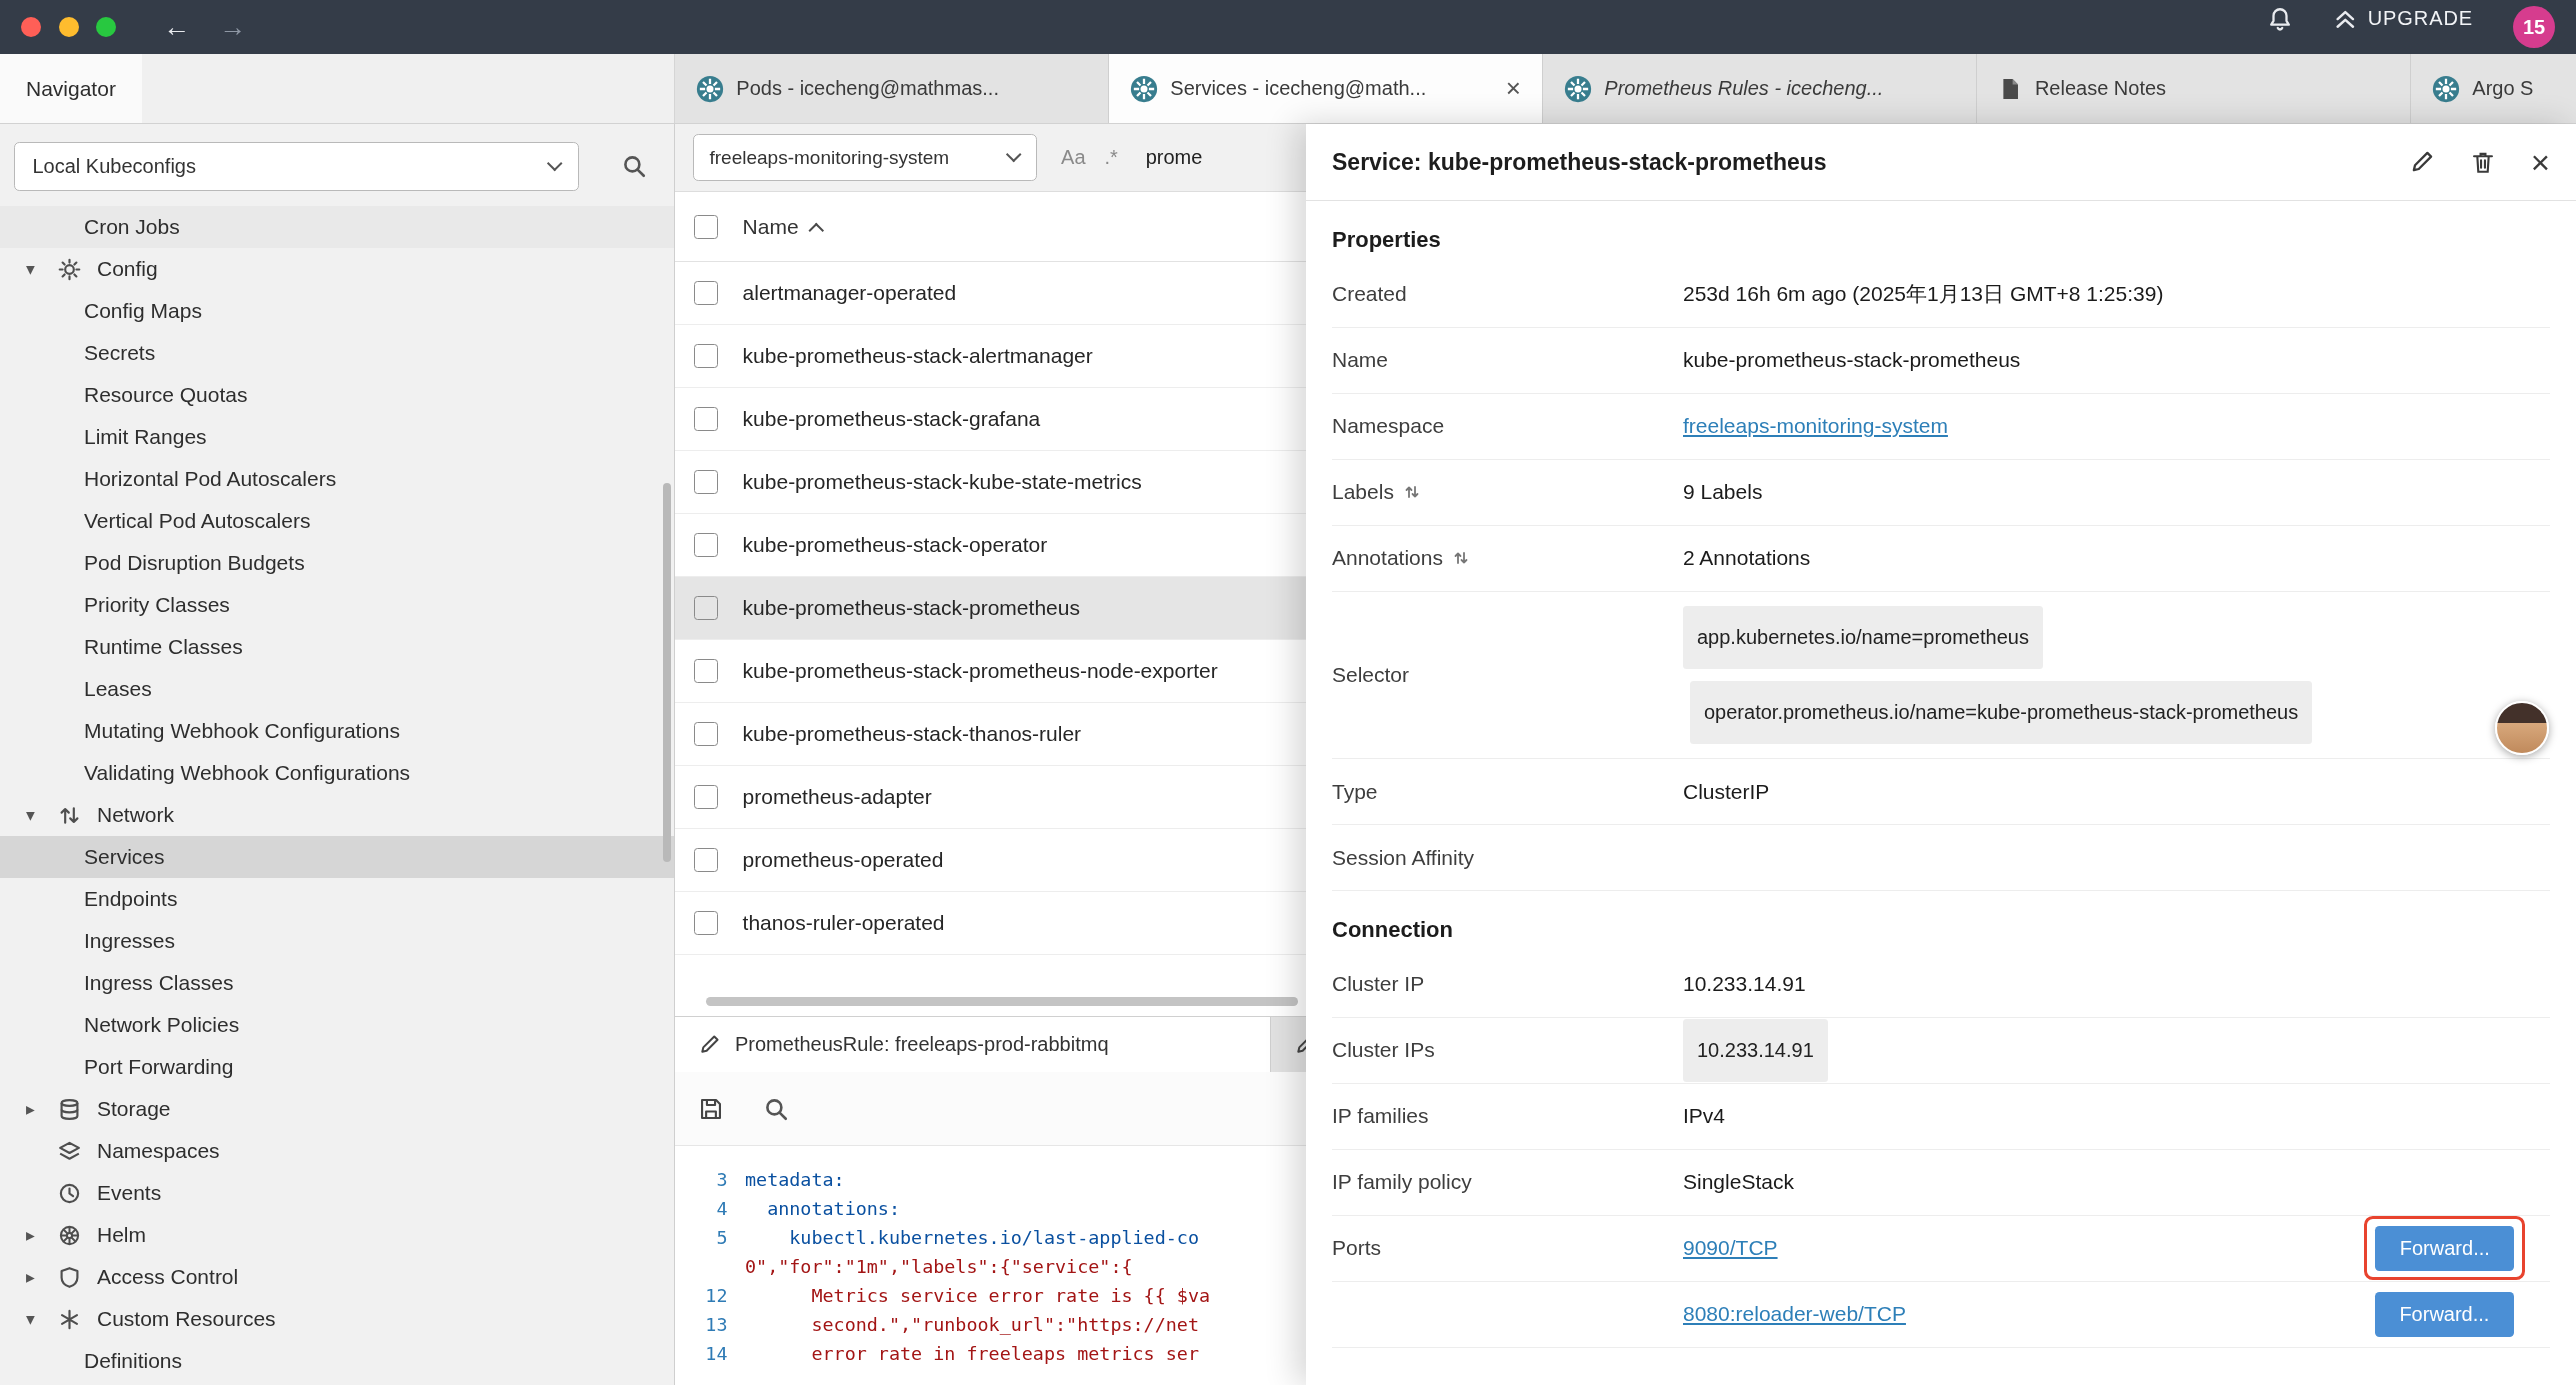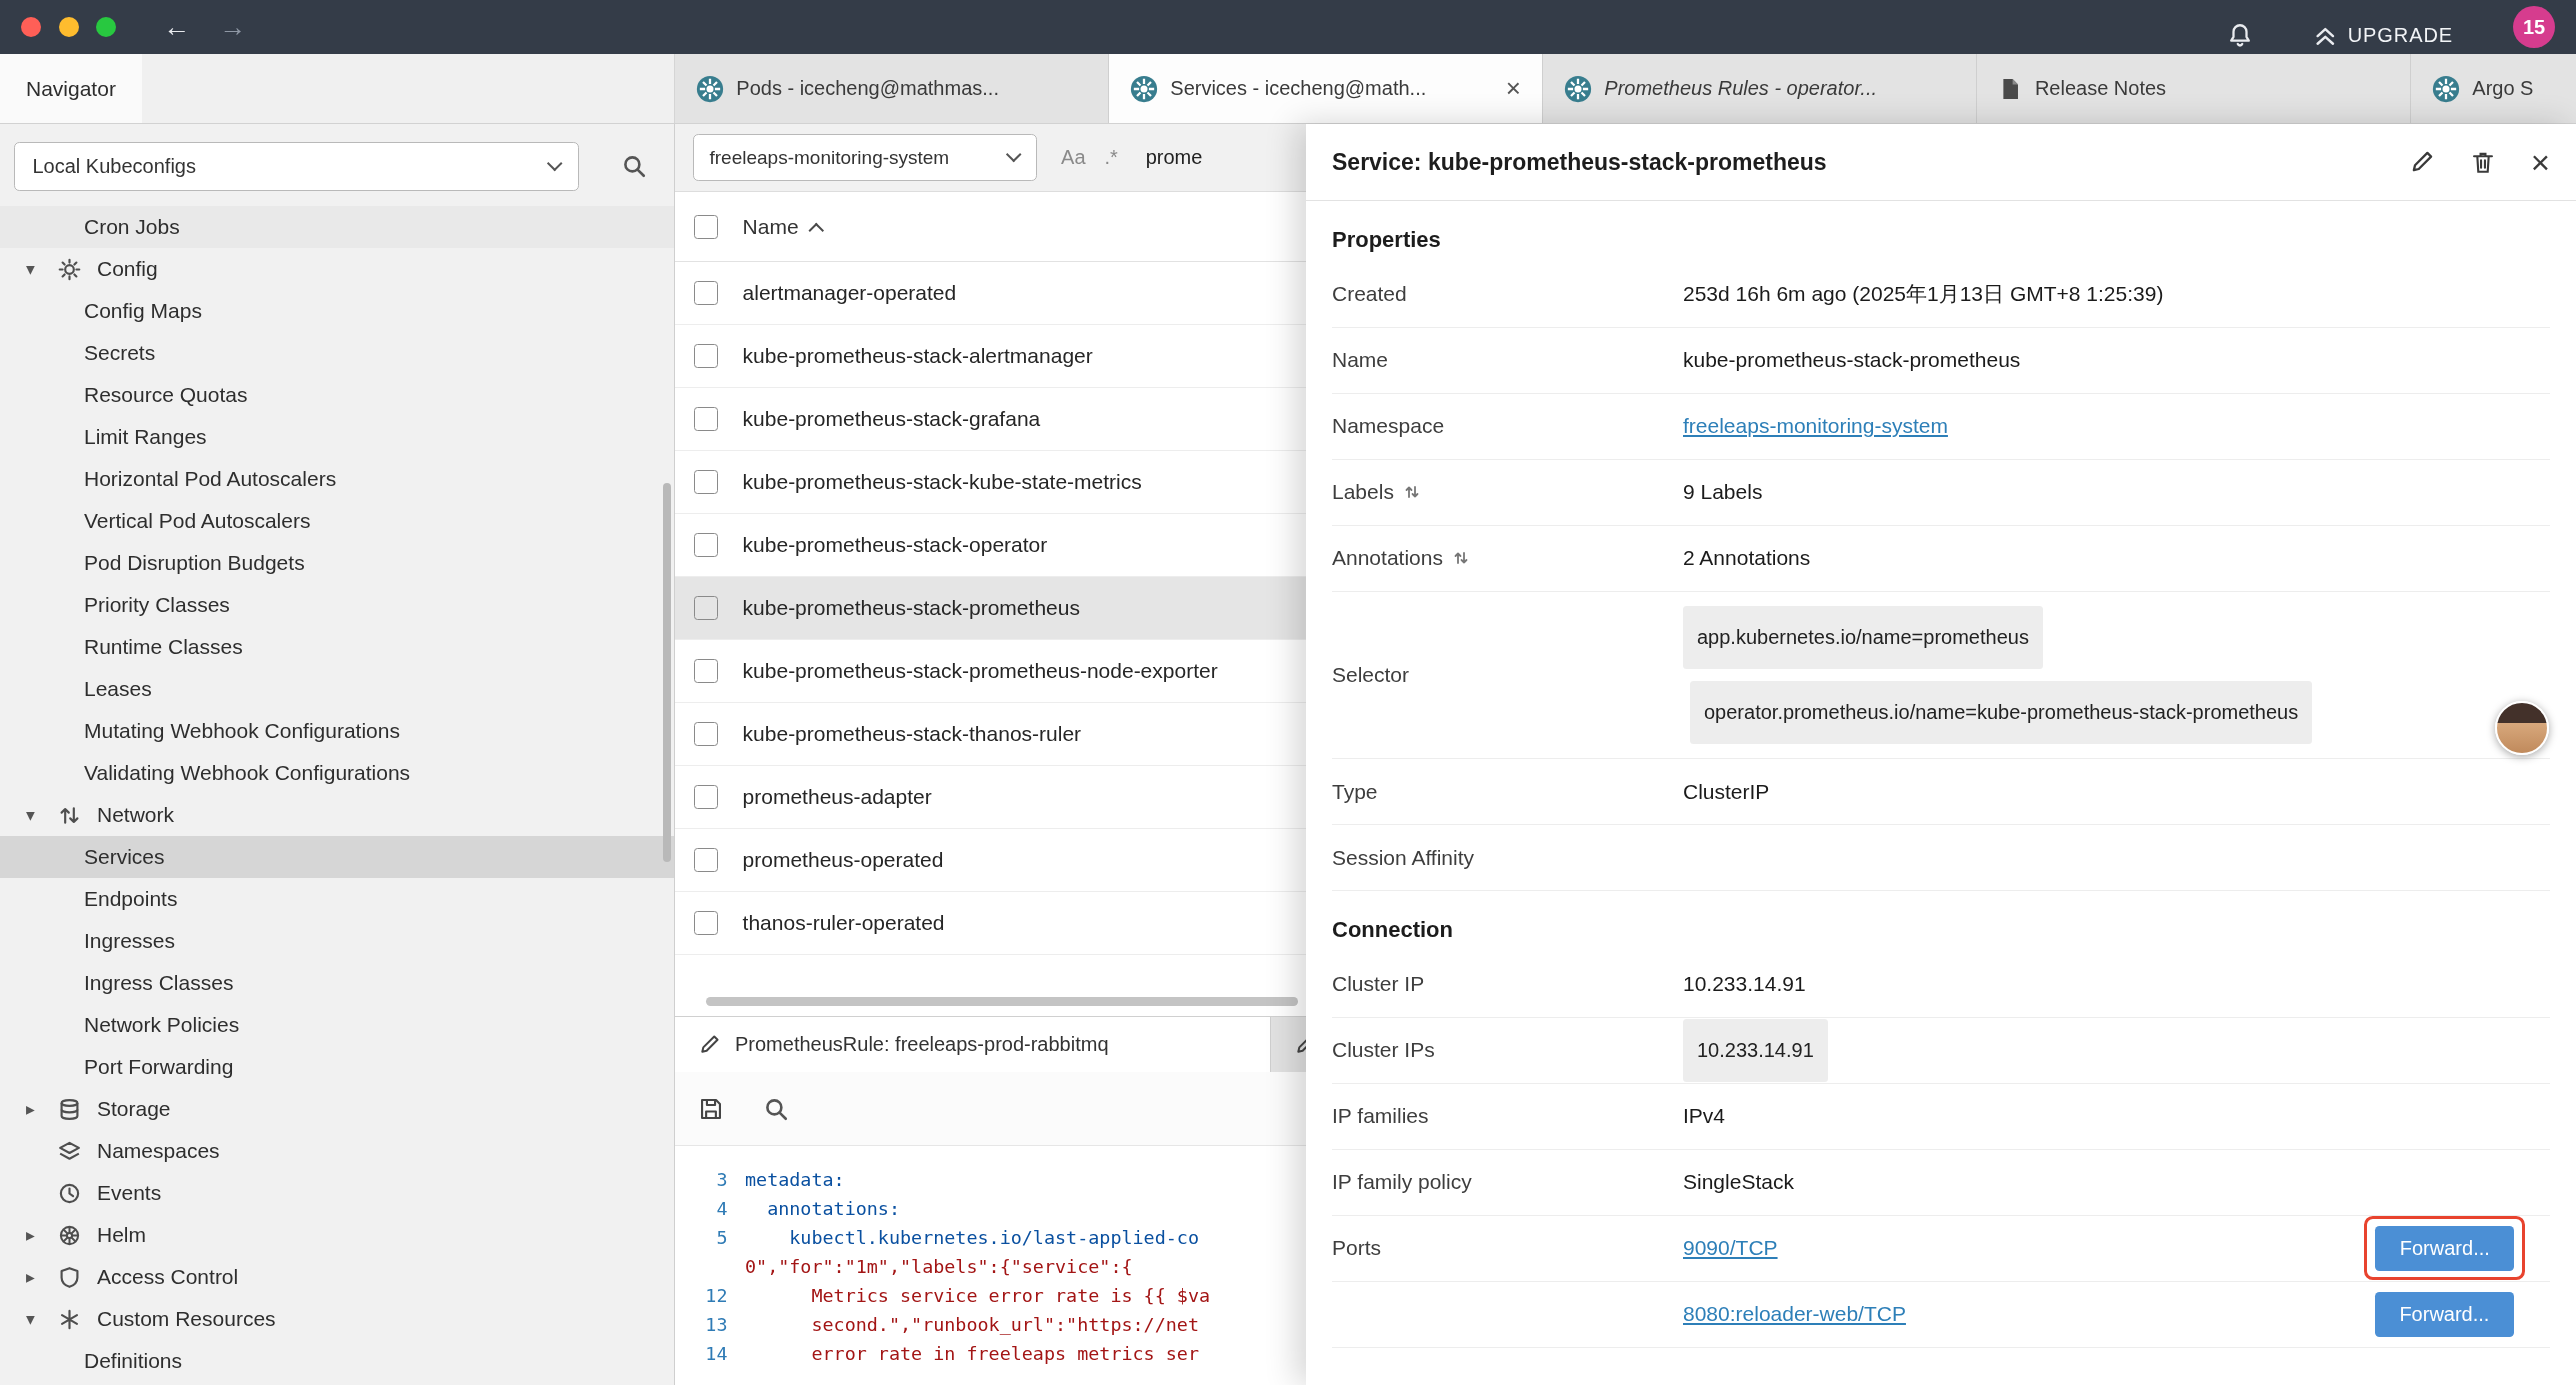--- a/index.html
+++ b/index.html
@@ -6,21 +6,21 @@
 html,body{width:2576px;height:1385px}
 body{font-family:"Liberation Sans",sans-serif;position:relative;overflow:hidden;background:#fff;color:#222}
 
 
 .titlebar{height:54px;background:#343c48;display:flex;align-items:center;padding:0 21px;gap:16px}
 .traffic{display:flex;gap:17.5px;margin-right:24.6px}
 .tl{width:20px;height:20px;border-radius:50%}
 .tl.red{background:#ff5f57}.tl.yellow{background:#febc2e}.tl.green{background:#28c840}
 .navarrow{color:#e8eaee;font-size:27px;width:40px;text-align:center}
 .navarrow.fwd{color:#8f98a5}
-.tb-right{margin-left:auto;display:flex;align-items:flex-end;gap:60px}
+.tb-right{margin-left:auto;display:flex;align-items:flex-start;gap:40px}
 .upgrade{display:flex;align-items:center;gap:10.5px;color:#f2f4f7;font-size:20px;letter-spacing:0.9px}
 .badge{width:42px;height:42px;border-radius:50%;background:#d63c8e;color:#fff;font-size:20px;display:flex;align-items:center;justify-content:center;font-weight:bold}
 
 
 .tabbar{height:70px;background:#e3e3e3;display:flex;border-bottom:0.9px solid #d2d2d2}
 .navhead{width:675px;background:#f0f0f0;display:flex;align-items:stretch;border-right:0.9px solid #d5d5d5;flex:none}
 .navlabel{display:flex;align-items:center;padding:0 26px;background:#fafafa;font-size:21px;color:#2d2d2d}
 .tabs{flex:1;display:flex;overflow:hidden}
 .tab{display:flex;align-items:center;gap:12.3px;padding:0 21px;border-right:0.9px solid #cfcfcf;font-size:20px;color:#3a3a3a;width:434px;min-width:0;flex:none}
 .tab .tlabel{white-space:nowrap;overflow:hidden;text-overflow:ellipsis;flex:1}
@@ -155,21 +155,21 @@
         </svg>
       <span class="tlabel">Services - icecheng@math...</span>
       <span class="tclose">×</span>
     </div>
     <div class="tab italic">
       <svg class="kicon" viewBox="0 0 16 16">
           <circle cx="8" cy="8" r="7.5" fill="#387d8e"></circle>
           <circle cx="8" cy="8" r="2" fill="#fff"></circle>
           <path d="M8 2.2v3M8 10.8v3M2.2 8h3M10.8 8h3M4 4l2 2M12 4l-2 2M4 12l2-2M12 12l-2-2" stroke="#fff" stroke-width="1.3" fill="none"></path>
         </svg>
-      <span class="tlabel">Prometheus Rules - operator...</span>
+      <span class="tlabel">Prometheus Rules - icecheng...</span>
     </div>
     <div class="tab">
       <svg class="docicon" viewBox="0 0 16 16">
           <path d="M3.5 1.5h6L13 5v9.5H3.5z" fill="#4a4a4a"></path>
           <path d="M9.5 1.5V5H13z" fill="#8a8a8a"></path>
         </svg>
       <span class="tlabel">Release Notes</span>
     </div>
     <div class="tab last">
       <svg class="kicon" viewBox="0 0 16 16">

